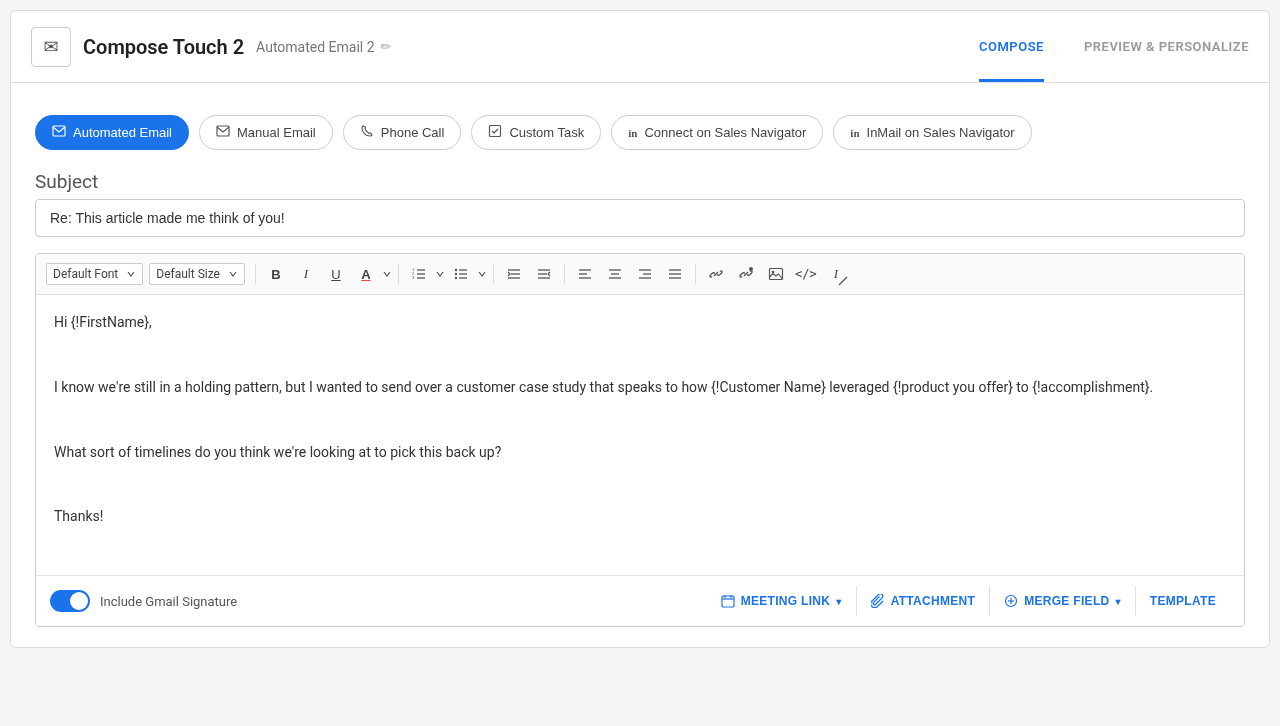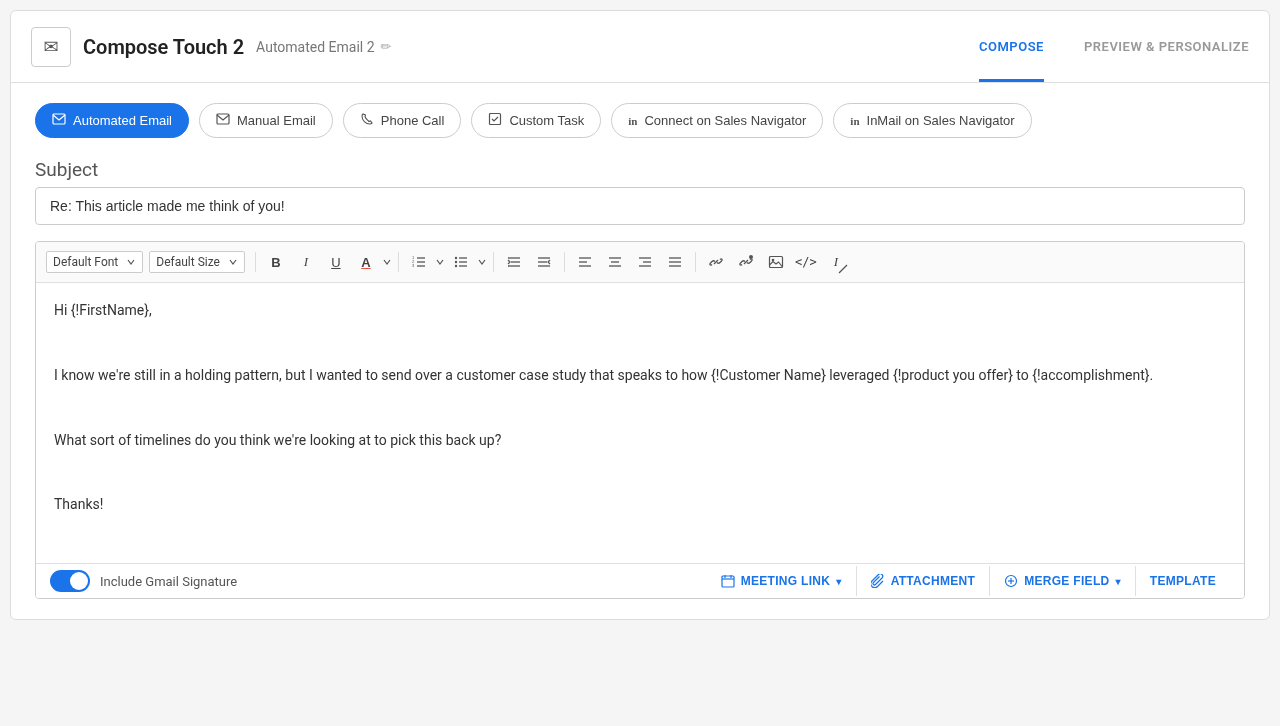--- a/index.html
+++ b/index.html
@@ -103,20 +103,21 @@
       align-items: center;
       gap: 7px;
       padding: 8px 16px;
       border-radius: 20px;
       border: 1.5px solid #ccc;
       background: #fff;
       font-size: 13px;
       color: #444;
       cursor: pointer;
       font-weight: 500;
+      margin-top: 12px;
     }
     .touch-btn.active {
       background: #1a73e8;
       border-color: #1a73e8;
       color: #fff;
     }
     .touch-btn .btn-icon {
       font-size: 14px;
     }
     
@@ -202,21 +203,21 @@
       background: #fff;
     }
     .editor-body p {
       margin-bottom: 10px;
     }
     
     .editor-footer {
       display: flex;
       align-items: center;
       justify-content: space-between;
-      padding: 2px 14px;
+      padding: 10px 14px;
       border-top: 1px solid #e0e0e0;
       background: #fff;
     }
     .footer-left {
       display: flex;
       align-items: center;
       gap: 10px;
     }
     .toggle {
       width: 40px;

